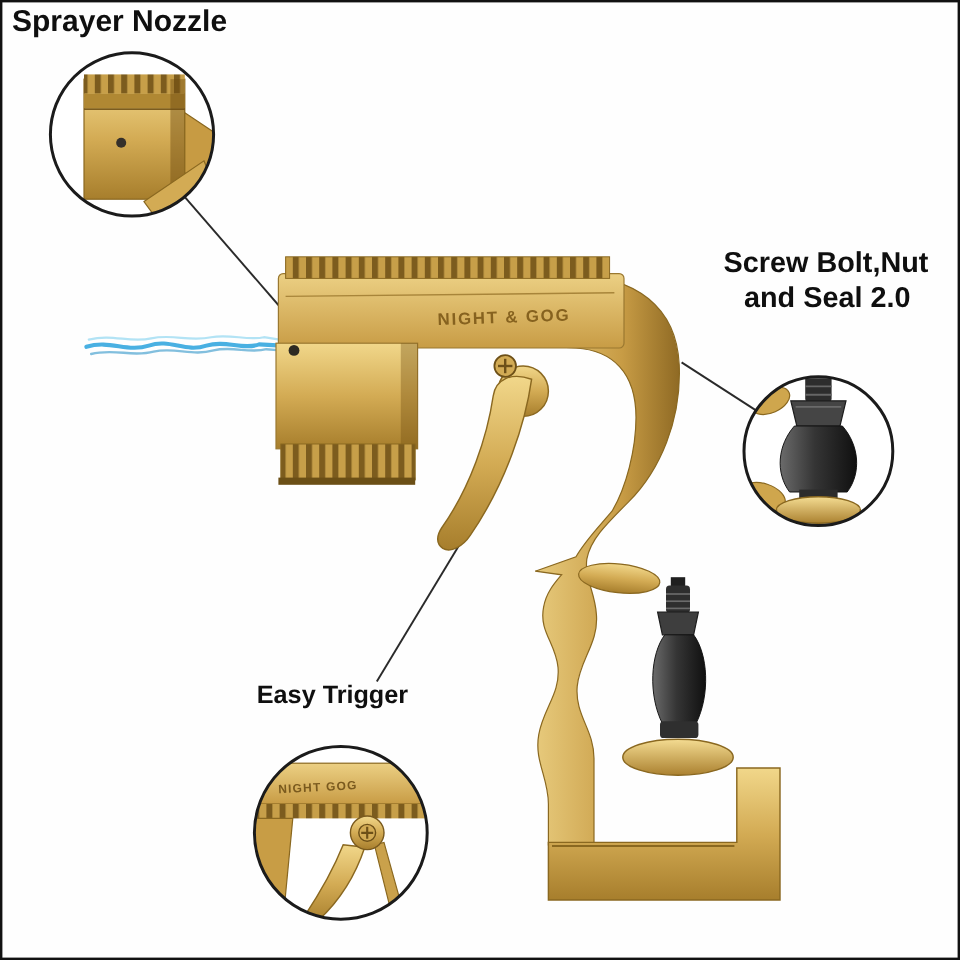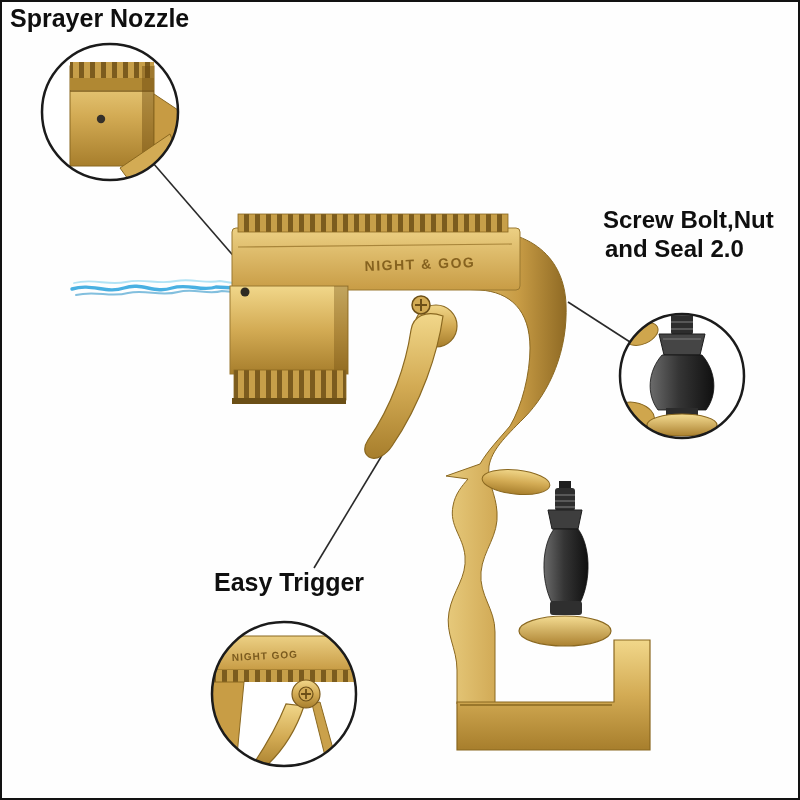--- a/index.html
+++ b/index.html
@@ -6,21 +6,21 @@
   .canvas{
     position:relative;width:800px;height:800px;box-sizing:border-box;
     background:#fefefe;border:2px solid #121212;overflow:hidden;
     font-family:"Liberation Serif",serif;
   }
   .canvas svg{position:absolute;left:0;top:0;}
   .label{
     position:absolute;font-weight:700;color:#0f0f0f;
     font-family:Liberation Sans, sans-serif;white-space:nowrap;
   }
-  .label .line{display:block;}
+  .label .line{display:block;text-align:center;}
 </style>
 </head>
 <body>
 
 <div class="canvas">
 
   <svg width="800" height="800" viewBox="0 0 800 800">
     <defs>
       <linearGradient id="goldV" x1="0" y1="0" x2="0" y2="1">
         <stop offset="0" stop-color="#f1d78a"></stop>
@@ -171,15 +171,15 @@
     </g>
   </svg>
 
   <div class="label" style="left:8px;top:2px;font-size:25px">Sprayer Nozzle</div>
 
   <div class="label" style="left:601px;top:203px;font-size:24px;line-height:29px">
     <span class="line">Screw Bolt,Nut</span>
     <span class="line" style="margin-left:2px">and Seal 2.0</span>
   </div>
 
-  <div class="label" style="left:212px;top:566px;font-size:25px">Easy Trigger</div>
+  <div class="label" style="left:212px;top:566px;font-size:21px">Easy Trigger</div>
 
 </div>
 
 </body></html>

